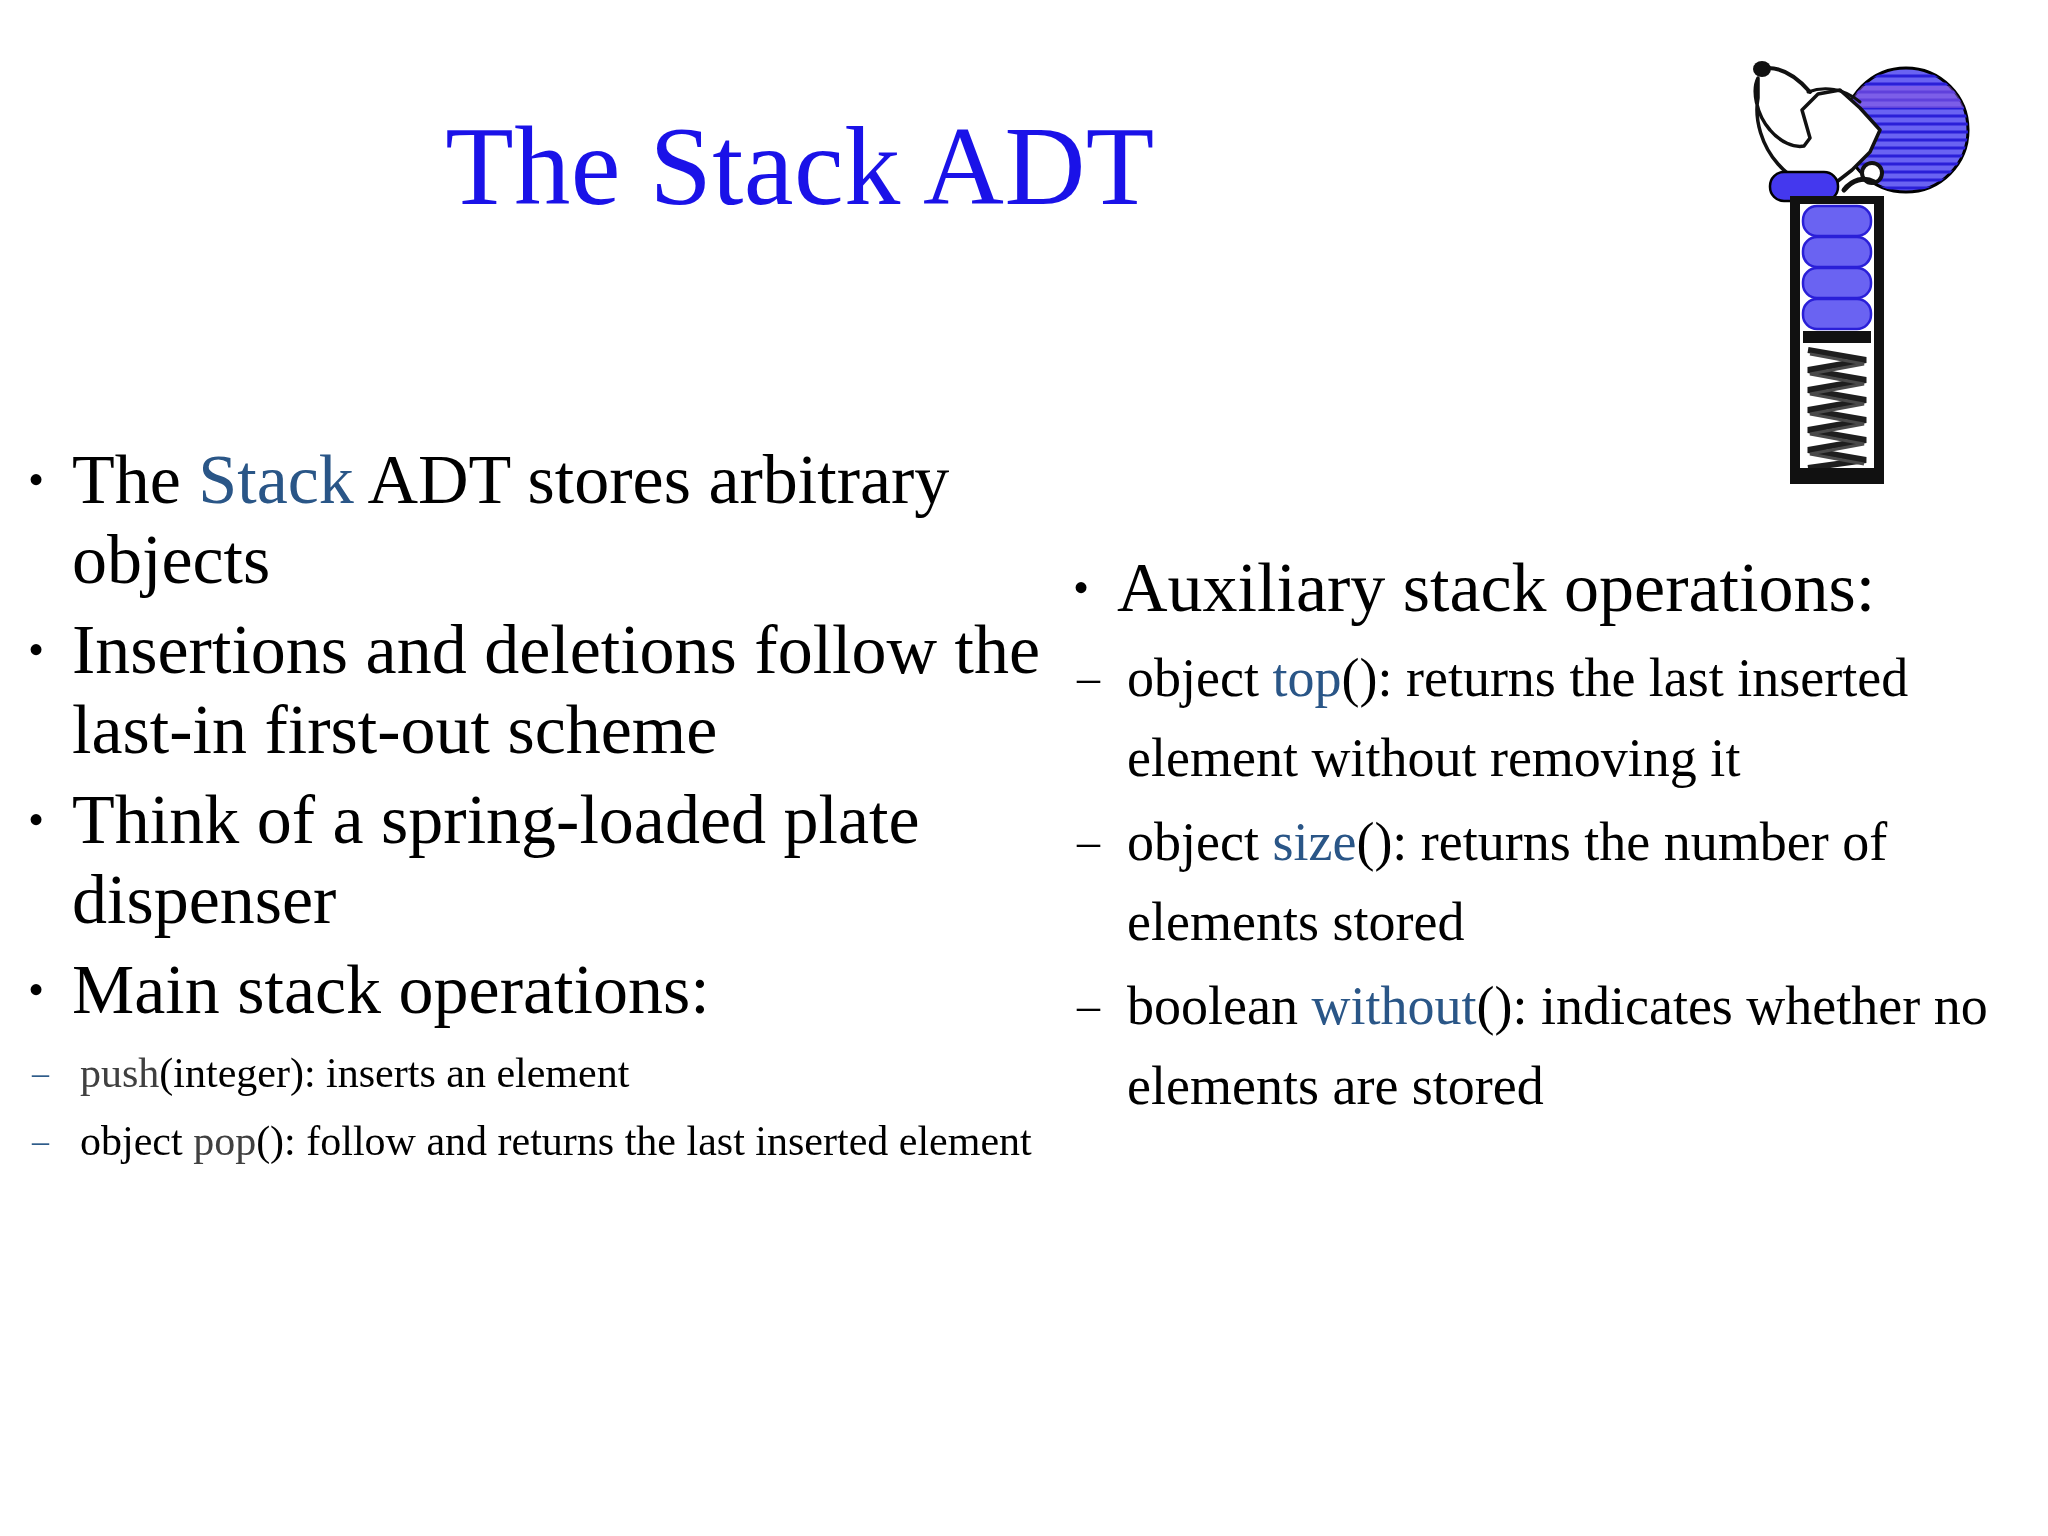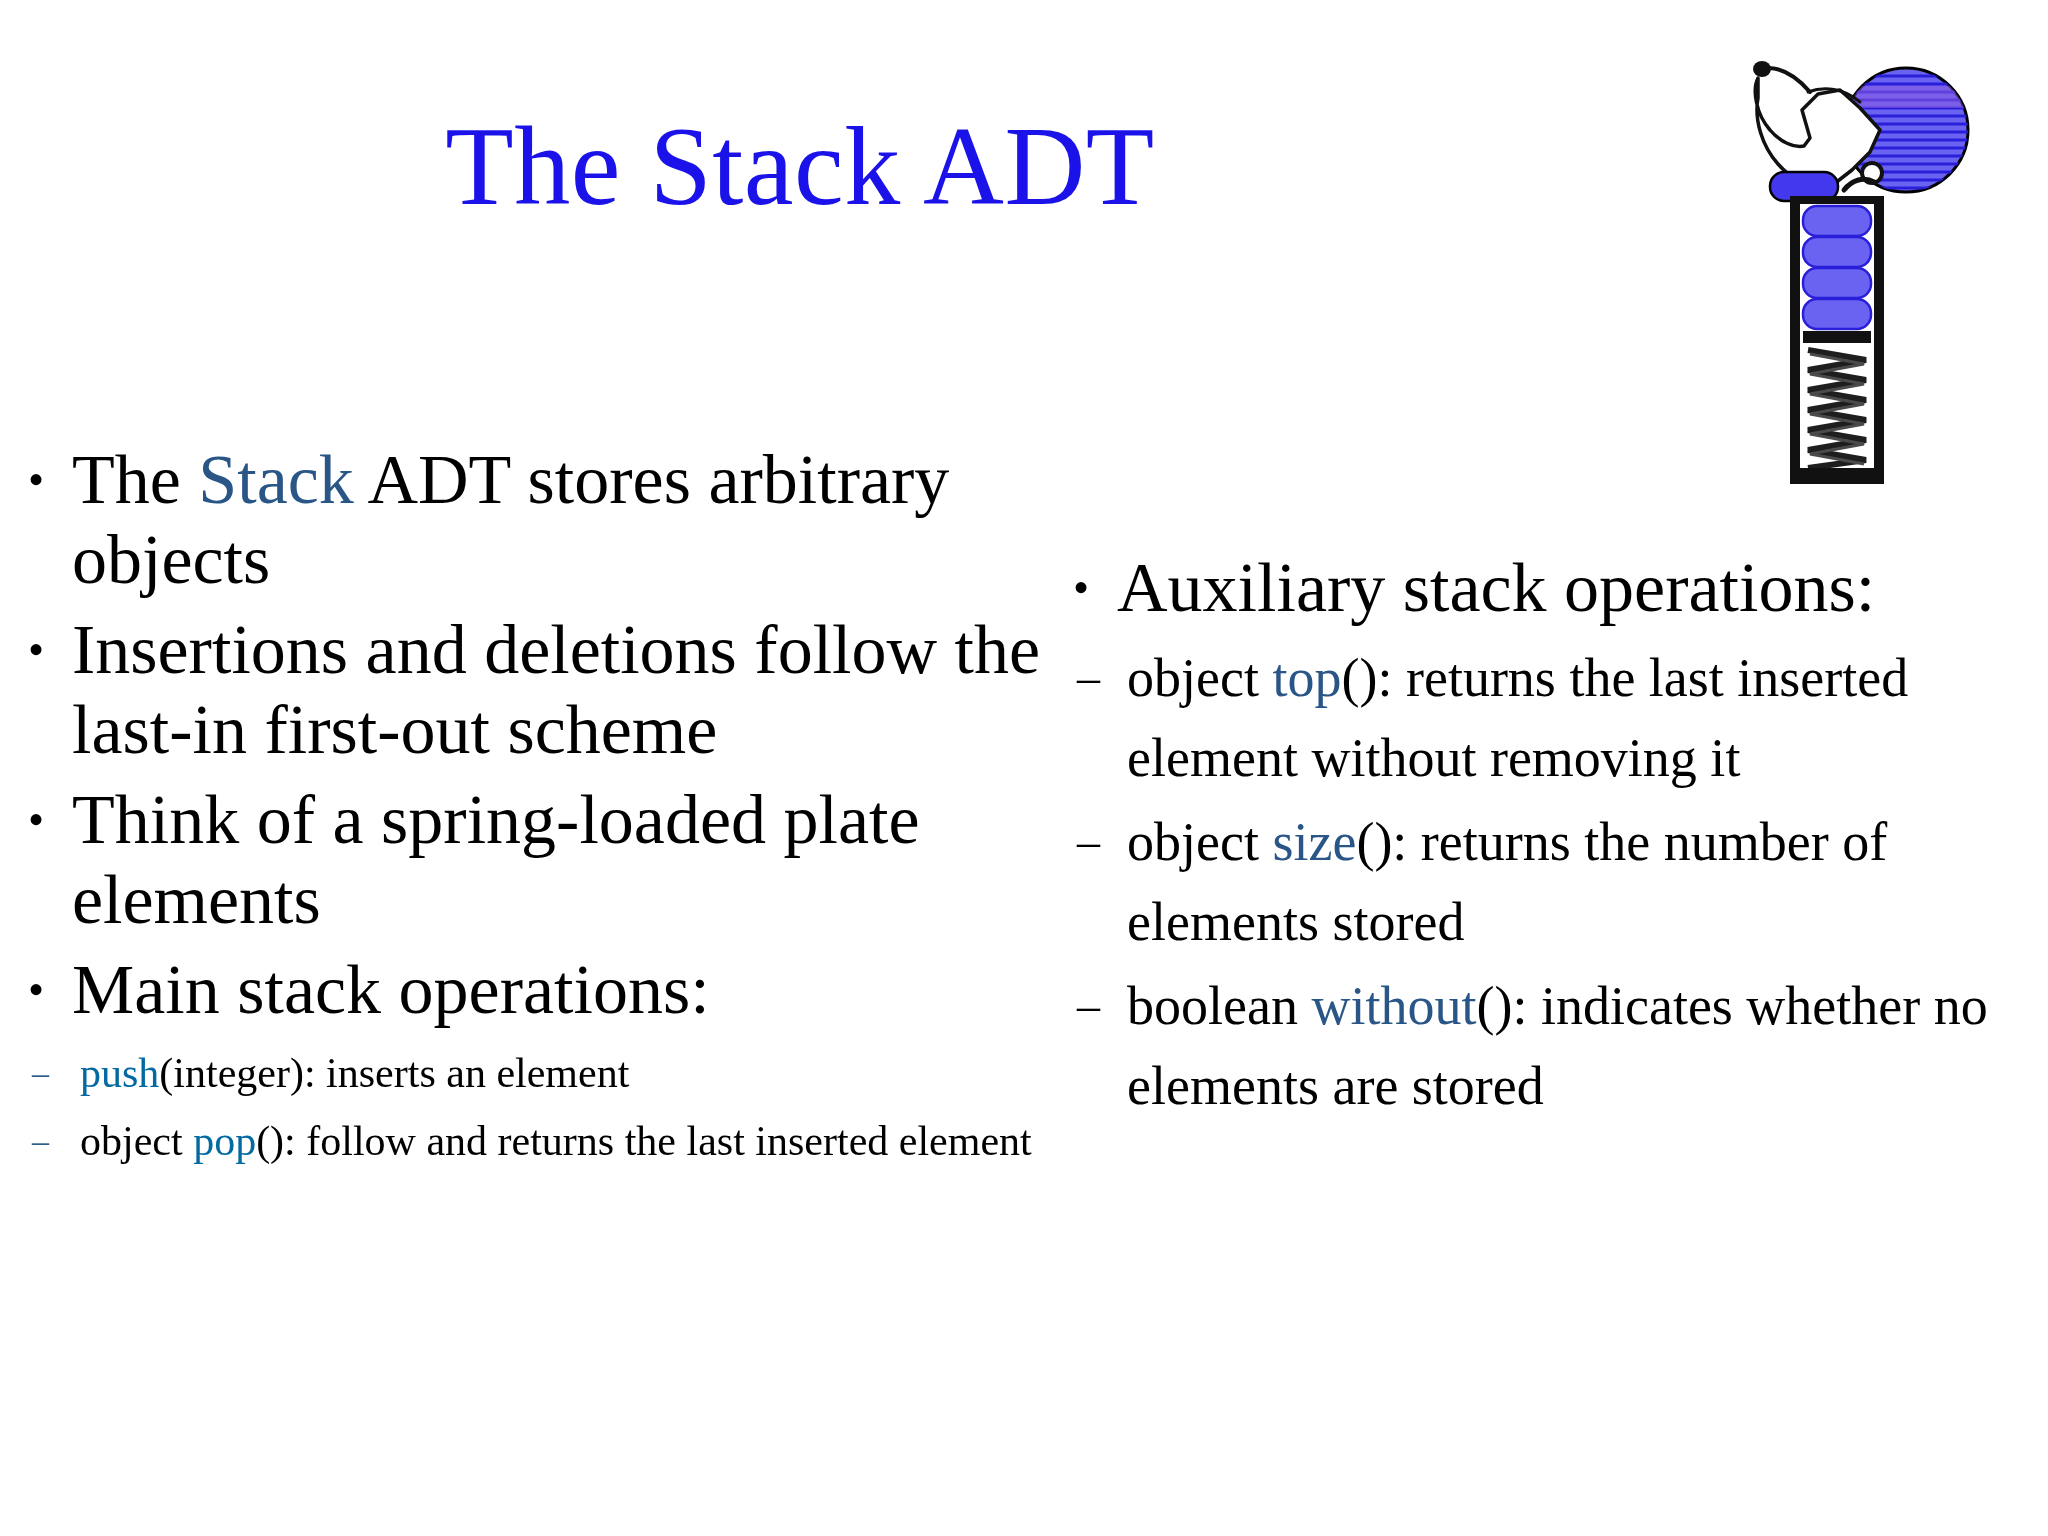--- a/index.html
+++ b/index.html
@@ -124,21 +124,21 @@
     color: #000000;
     box-sizing: border-box;
   }
   .b2r .txt {
     flex: 1 1 auto;
     font-size: 54px;
     line-height: 80px;
   }
 
   .kw { color: #2A5687; }
-  .kw-light { color: #0369a1; margin-top: 8px; }
+  .kw-light { color: #404040; margin-top: 8px; }
 
   .page-number {
     position: absolute;
     left: 1902px;
     top: 1448px;
     font-size: 34px;
     color: #969696;
     line-height: 1;
   }
 </style>
@@ -223,21 +223,21 @@
       <span class="txt"><span>The </span><span class="kw">Stack</span><span> ADT stores arbitrary objects</span></span>
     </div>
 
     <div class="b1">
       <span class="marker">•</span>
       <span class="txt">Insertions and deletions follow the last-in first-out scheme</span>
     </div>
 
     <div class="b1">
       <span class="marker">•</span>
-      <span class="txt">Think of a spring-loaded plate elements</span>
+      <span class="txt">Think of a spring-loaded plate dispenser</span>
     </div>
 
     <div class="b1">
       <span class="marker">•</span>
       <span class="txt">Main stack operations:</span>
     </div>
 
     <div class="b2">
       <span class="marker">–</span>
       <span class="txt"><span></span><span class="kw-light">push</span><span>(integer): inserts an element</span></span>

